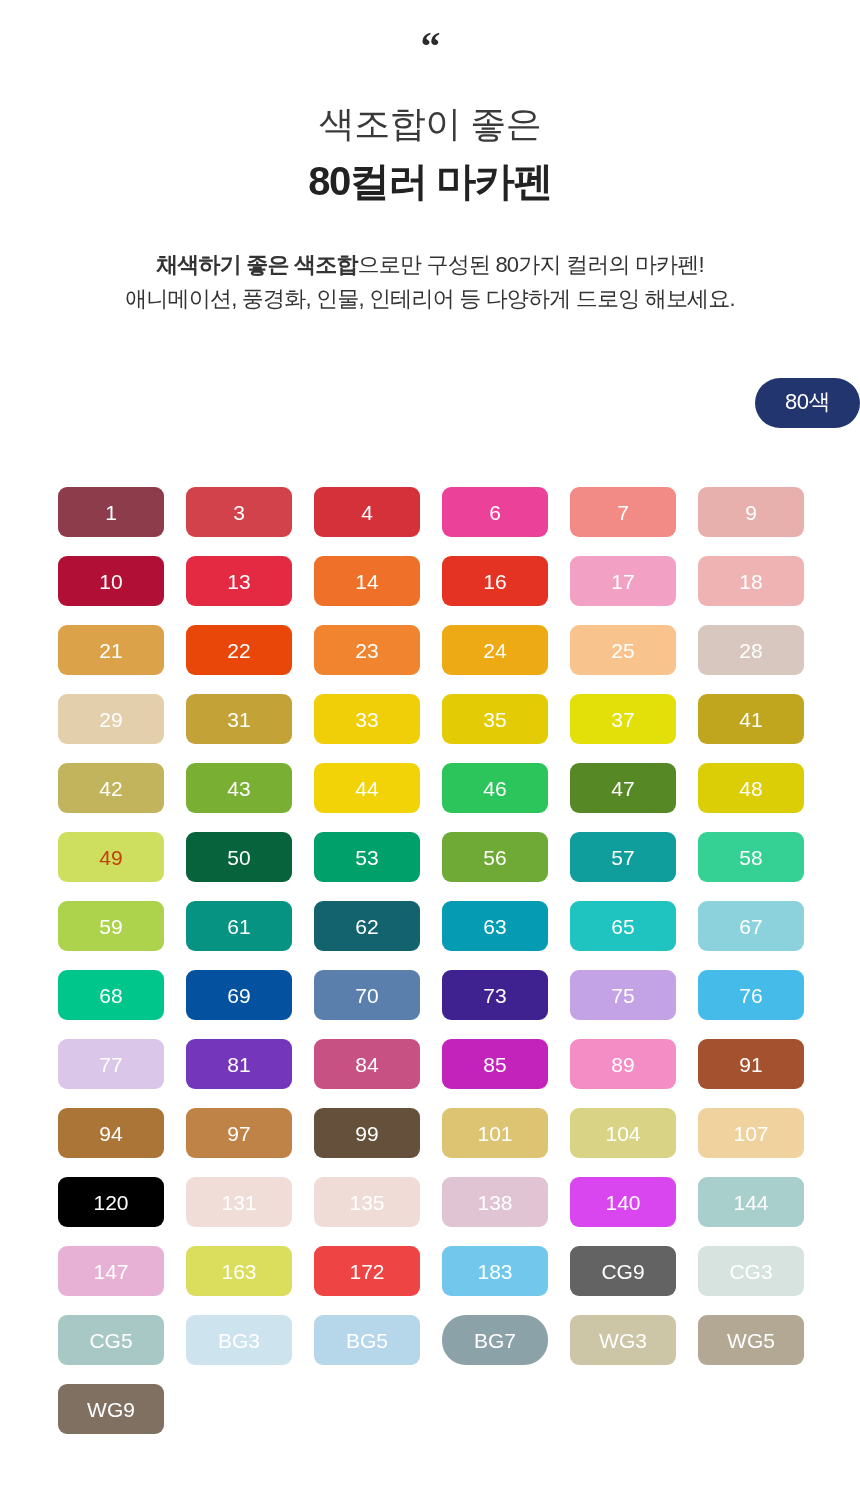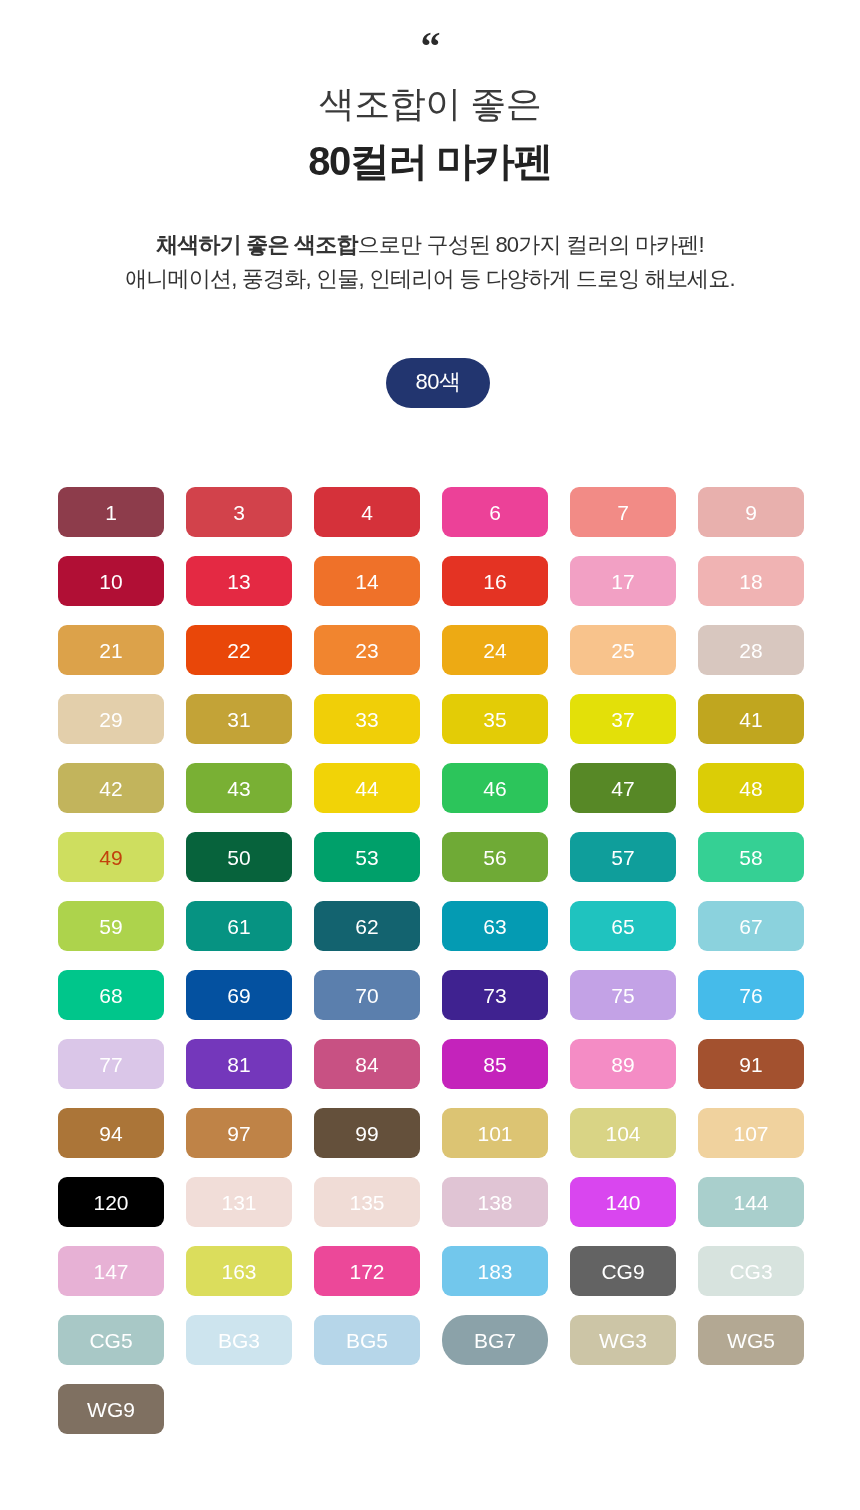--- a/index.html
+++ b/index.html
@@ -32,21 +32,21 @@
   .quote-mark {
     font-size: 40px;
     line-height: 34px;
     color: #2b2b2b;
     font-weight: 700;
     letter-spacing: -1px;
     font-family: "Liberation Serif", serif;
   }
 
   .title-line1 {
-    margin-top: 18px;
+    margin-top: 38px;
     font-size: 36px;
     line-height: 44px;
     color: #3a3a3a;
     font-weight: 400;
     letter-spacing: -0.5px;
   }
 
   .title-line2 {
     margin-top: 10px;
     font-size: 40px;
@@ -63,21 +63,21 @@
     color: #333333;
     letter-spacing: -0.8px;
   }
 
   .subtitle .sub-row { display: block; }
   .subtitle .strong { font-weight: 700; }
 
   
   .badge-wrap {
     margin-top: 62px;
-    text-align: center;
+    text-align: right;
     margin-left: 16px;
   }
 
   .badge {
     display: inline-block;
     background: #22356f;
     color: #ffffff;
     font-size: 22px;
     font-weight: 500;
     line-height: 1;
@@ -193,21 +193,21 @@
       <div class="swatch" style="background: rgb(217, 212, 133); color: rgb(255, 255, 255);">104</div>
       <div class="swatch" style="background: rgb(240, 210, 158); color: rgb(255, 255, 255);">107</div>
       <div class="swatch" style="background: rgb(0, 0, 0); color: rgb(255, 255, 255);">120</div>
       <div class="swatch" style="background: rgb(241, 221, 216); color: rgb(255, 255, 255);">131</div>
       <div class="swatch" style="background: rgb(240, 220, 214); color: rgb(255, 255, 255);">135</div>
       <div class="swatch" style="background: rgb(224, 196, 212); color: rgb(255, 255, 255);">138</div>
       <div class="swatch" style="background: #d946ef; color: rgb(255, 255, 255);">140</div>
       <div class="swatch" style="background: rgb(169, 207, 204); color: rgb(255, 255, 255);">144</div>
       <div class="swatch" style="background: rgb(231, 177, 213); color: rgb(255, 255, 255);">147</div>
       <div class="swatch" style="background: rgb(219, 221, 92); color: rgb(255, 255, 255);">163</div>
-      <div class="swatch" style="background: #ec4899; color: rgb(255, 255, 255);">172</div>
+      <div class="swatch" style="background: #ef4444; color: rgb(255, 255, 255);">172</div>
       <div class="swatch" style="background: rgb(114, 199, 236); color: rgb(255, 255, 255);">183</div>
       <div class="swatch" style="background: rgb(99, 99, 99); color: rgb(255, 255, 255);">CG9</div>
       <div class="swatch" style="background: rgb(215, 227, 222); color: rgb(255, 255, 255);">CG3</div>
       <div class="swatch" style="background: rgb(168, 200, 198); color: rgb(255, 255, 255);">CG5</div>
       <div class="swatch" style="background: rgb(205, 228, 238); color: rgb(255, 255, 255);">BG3</div>
       <div class="swatch" style="background: rgb(182, 214, 233); color: rgb(255, 255, 255);">BG5</div>
       <div class="swatch" style="background: rgb(139, 162, 169); color: rgb(255, 255, 255); border-radius: 24px;">BG7</div>
       <div class="swatch" style="background: rgb(204, 197, 166); color: rgb(255, 255, 255);">WG3</div>
       <div class="swatch" style="background: rgb(179, 168, 147); color: rgb(255, 255, 255);">WG5</div>
       <div class="swatch" style="background: rgb(127, 112, 97); color: rgb(255, 255, 255);">WG9</div>

